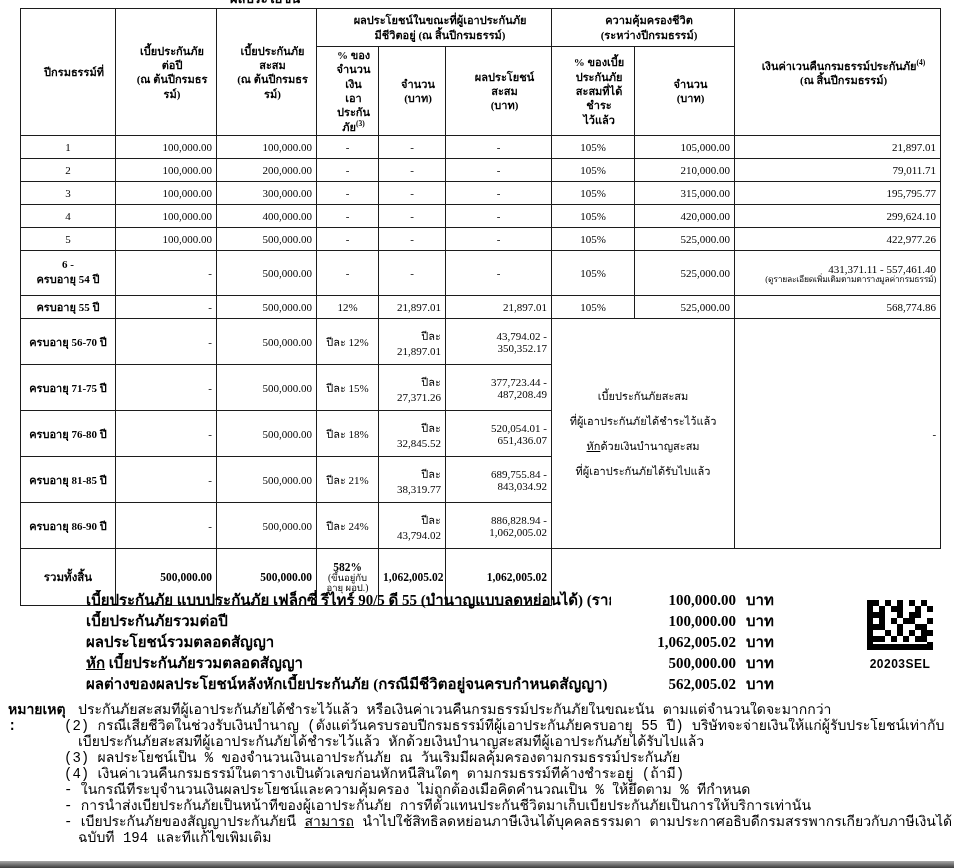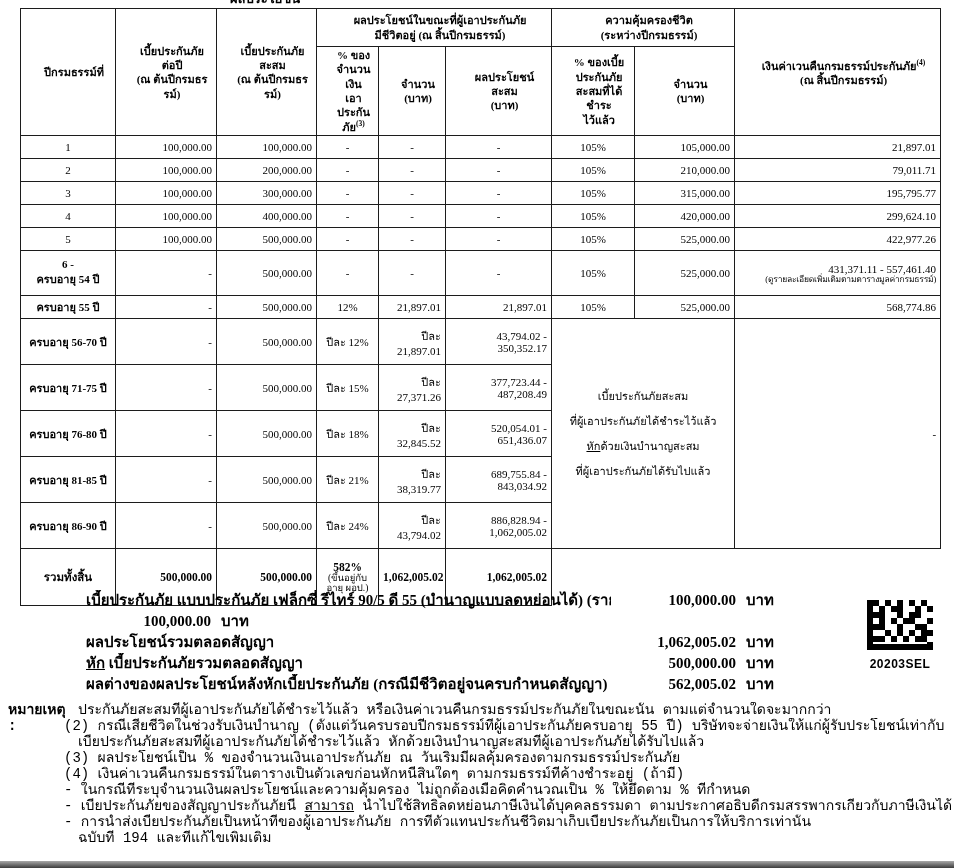--- a/index.html
+++ b/index.html
@@ -271,20 +271,21 @@
   </tbody>
     </table>
 
   <div class="summary">
     <div class="sum-row">
       <span class="sum-label">เบี้ยประกันภัย แบบประกันภัย เฟล็กซี่ รีไทร์ 90/5 ดี 55 (บำนาญแบบลดหย่อนได้)  (รายปี )</span>
       <span class="sum-value">100,000.00</span>
       <span class="sum-unit">บาท</span>
     </div>
     <div class="sum-row">
+      <span class="sum-label">เบี้ยประกันภัยรวมต่อปี</span>
       <span class="sum-value">100,000.00</span>
       <span class="sum-unit">บาท</span>
     </div>
     <div class="sum-row">
       <span class="sum-label">ผลประโยชน์รวมตลอดสัญญา</span>
       <span class="sum-value">1,062,005.02</span>
       <span class="sum-unit">บาท</span>
     </div>
     <div class="sum-row">
       <span class="sum-label"><span class="u">หัก</span><span> เบี้ยประกันภัยรวมตลอดสัญญา</span></span>
@@ -337,22 +338,22 @@
 
   <div class="notes">
     <div class="notes-title">หมายเหตุ :</div>
     <div class="notes-body">
       <div class="note-line ind2">ประกันภัยสะสมที่ผู้เอาประกันภัยได้ชำระไว้แล้ว หรือเงินค่าเวนคืนกรมธรรม์ประกันภัยในขณะนั้น ตามแต่จำนวนใดจะมากกว่า</div>
       <div class="note-line ind1">(2) กรณีเสียชีวิตในช่วงรับเงินบำนาญ (ตั้งแต่วันครบรอบปีกรมธรรม์ที่ผู้เอาประกันภัยครบอายุ 55 ปี) บริษัทจะจ่ายเงินให้แก่ผู้รับประโยชน์เท่ากับ</div>
       <div class="note-line ind2">เบี้ยประกันภัยสะสมที่ผู้เอาประกันภัยได้ชำระไว้แล้ว หักด้วยเงินบำนาญสะสมที่ผู้เอาประกันภัยได้รับไปแล้ว</div>
       <div class="note-line ind1">(3) ผลประโยชน์เป็น % ของจำนวนเงินเอาประกันภัย ณ วันเริ่มมีผลคุ้มครองตามกรมธรรม์ประกันภัย</div>
       <div class="note-line ind1">(4) เงินค่าเวนคืนกรมธรรม์ในตารางเป็นตัวเลขก่อนหักหนี้สินใดๆ ตามกรมธรรม์ที่ค้างชำระอยู่ (ถ้ามี)</div>
       <div class="note-line ind1">- ในกรณีที่ระบุจำนวนเงินผลประโยชน์และความคุ้มครอง ไม่ถูกต้องเมื่อคิดคำนวณเป็น % ให้ยึดตาม % ที่กำหนด</div>
+      <div class="note-line ind1">- การนำส่งเบี้ยประกันภัยเป็นหน้าที่ของผู้เอาประกันภัย การที่ตัวแทนประกันชีวิตมาเก็บเบี้ยประกันภัยเป็นการให้บริการเท่านั้น</div>
       <div class="note-line ind1">
         <span>- เบี้ยประกันภัยของสัญญาประกันภัยนี้ </span><span class="u">สามารถ</span><span> นำไปใช้สิทธิลดหย่อนภาษีเงินได้บุคคลธรรมดา ตามประกาศอธิบดีกรมสรรพากรเกี่ยวกับภาษีเงินได้</span>
       </div>
-      <div class="note-line ind1">- การนำส่งเบี้ยประกันภัยเป็นหน้าที่ของผู้เอาประกันภัย การที่ตัวแทนประกันชีวิตมาเก็บเบี้ยประกันภัยเป็นการให้บริการเท่านั้น</div>
       <div class="note-line ind2">ฉบับที่ 194 และที่แก้ไขเพิ่มเติม</div>
     </div>
   </div>
 
   <div class="bottom-bar"></div>
 </div>
 
 </body></html>

